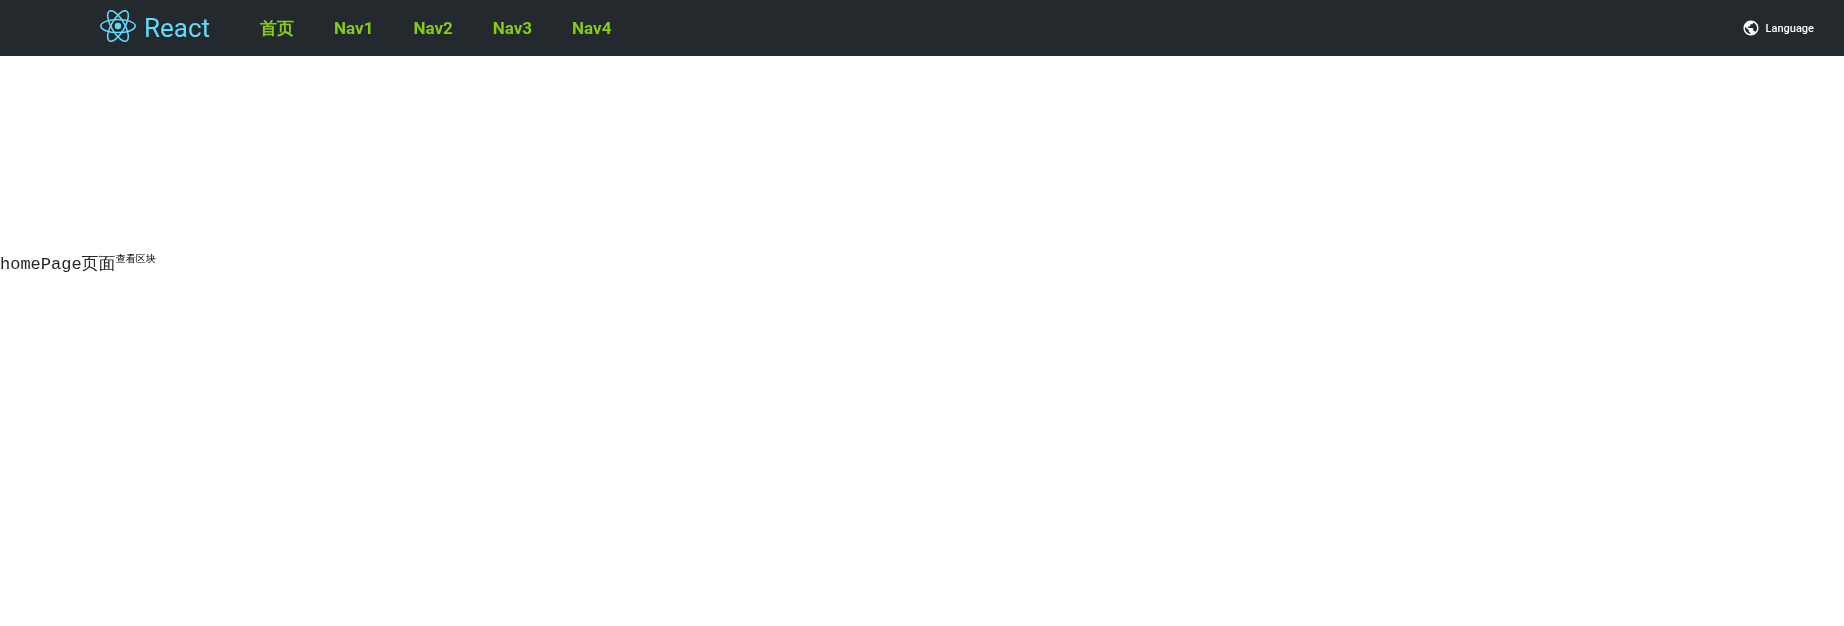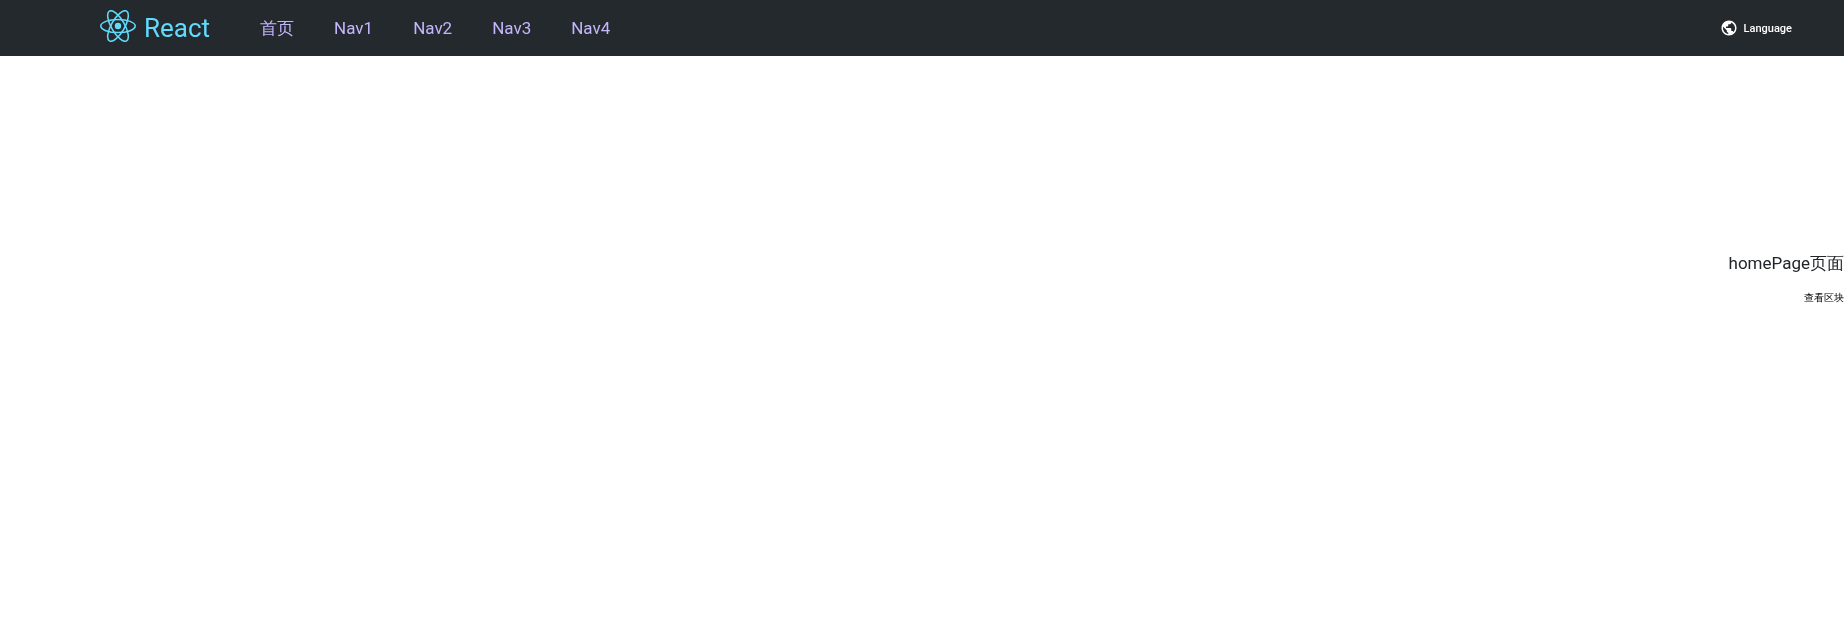--- a/index.html
+++ b/index.html
@@ -10,21 +10,21 @@
     body {
       font-family: -apple-system, BlinkMacSystemFont, "Segoe UI", Roboto, "Helvetica Neue", Arial, sans-serif;
       background: #ffffff;
       color: #212529;
     }
     .navbar {
       background: #24292e;
       height: 56px;
       display: flex;
       align-items: center;
-      padding: 0 34px 0 100px;
+      padding: 0 12px 0 100px;
     }
     .brand {
       display: flex;
       align-items: center;
       margin-right: 30px;
       cursor: pointer;
     }
     .brand-icon {
       width: 36px;
       height: 36px;
@@ -35,28 +35,28 @@
       font-size: 26px;
       font-weight: 400;
     }
     .nav-items {
       display: flex;
       align-items: center;
       list-style: none;
       height: 100%;
     }
     .nav-item {
-      color: #c4b5fd;
+      color: #84cc16;
       font-size: 17px;
       padding: 0 20px;
       height: 100%;
       display: flex;
       align-items: center;
       cursor: pointer;
-      font-weight: 400;
+      font-weight: 700;
     }
     .navbar-right {
       margin-left: auto;
       display: flex;
       align-items: center;
       color: #ffffff;
       cursor: pointer;
       padding-right: 18px;
     }
     .globe-icon {
@@ -64,23 +64,24 @@
       height: 18px;
       margin-right: 6px;
     }
     .language-text {
       color: #ffffff;
       font-size: 11px;
       font-weight: 500;
     }
     .main-content {
       display: flex;
-      flex-direction: column;
-      align-items: flex-end;
+      flex-direction: row;
+      align-items: flex-start;
       padding-top: 196px;
+      font-family: Liberation Mono, monospace;
     }
     .page-title {
       color: #212529;
       font-size: 17px;
       margin-bottom: 16px;
     }
     .page-link {
       color: #000000;
       font-size: 10px;
       text-decoration: none;

